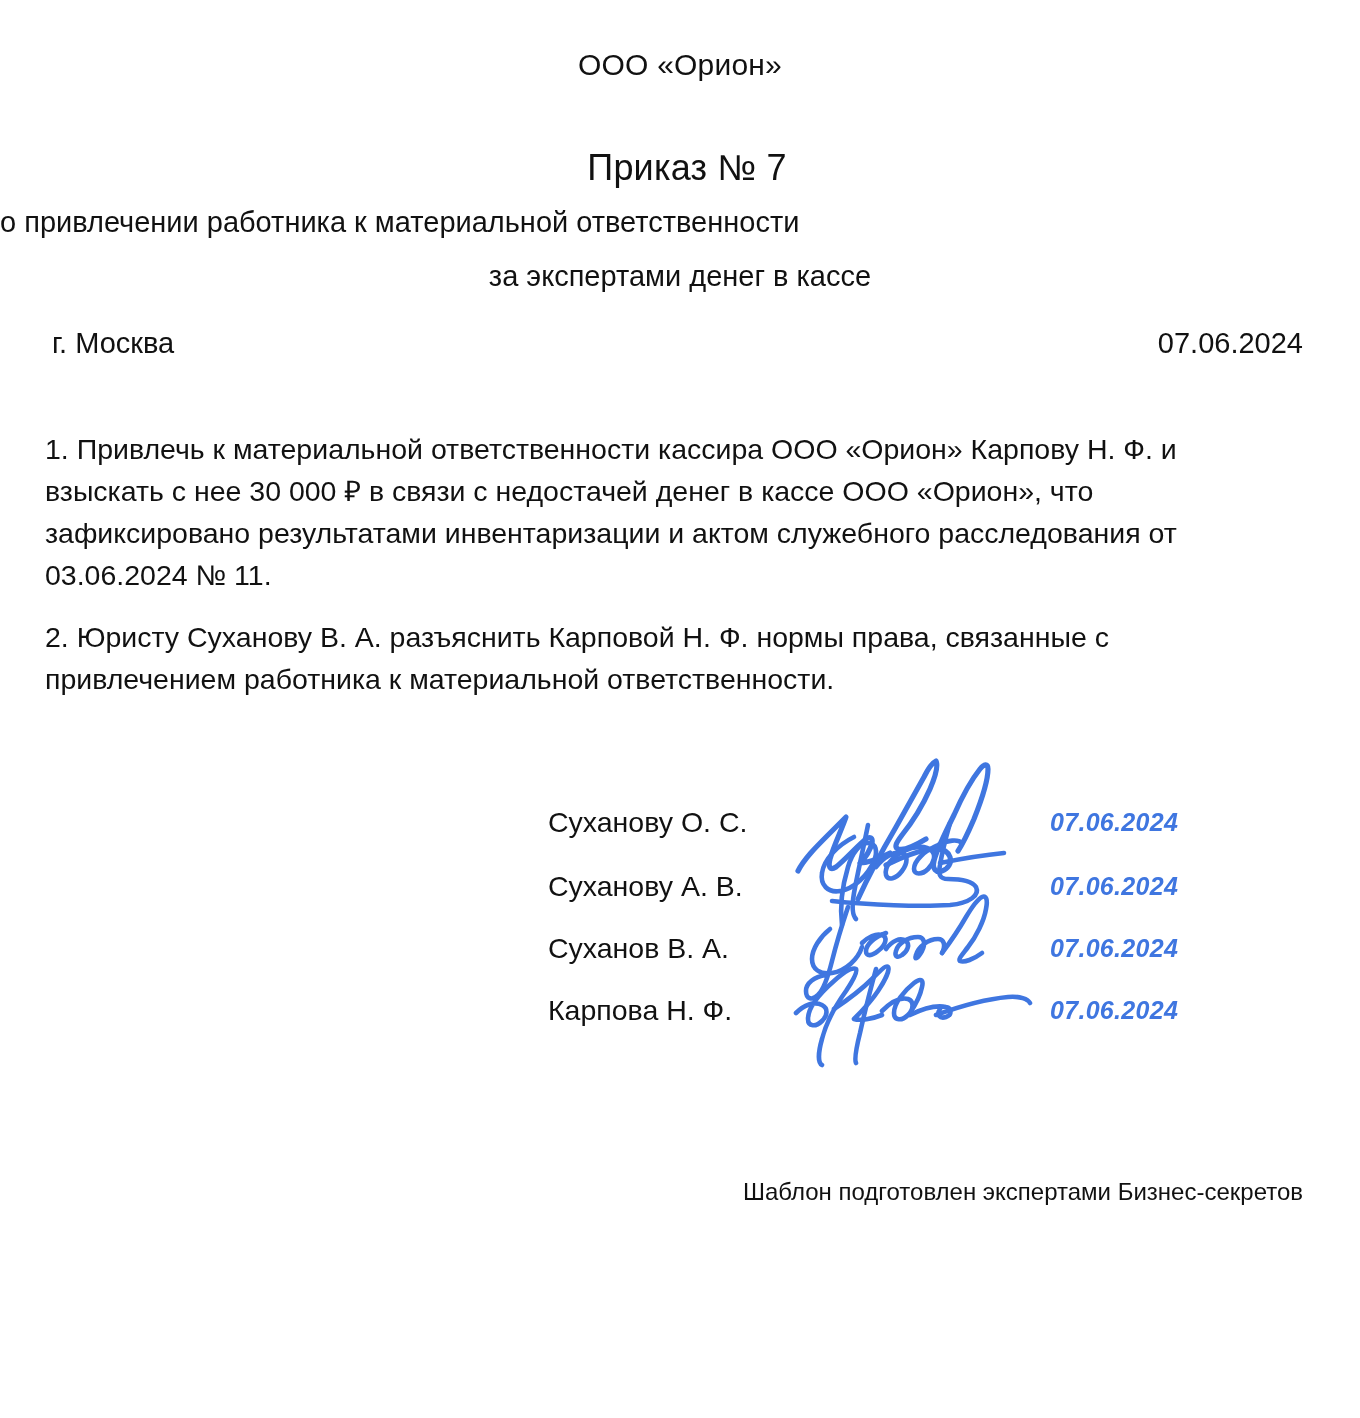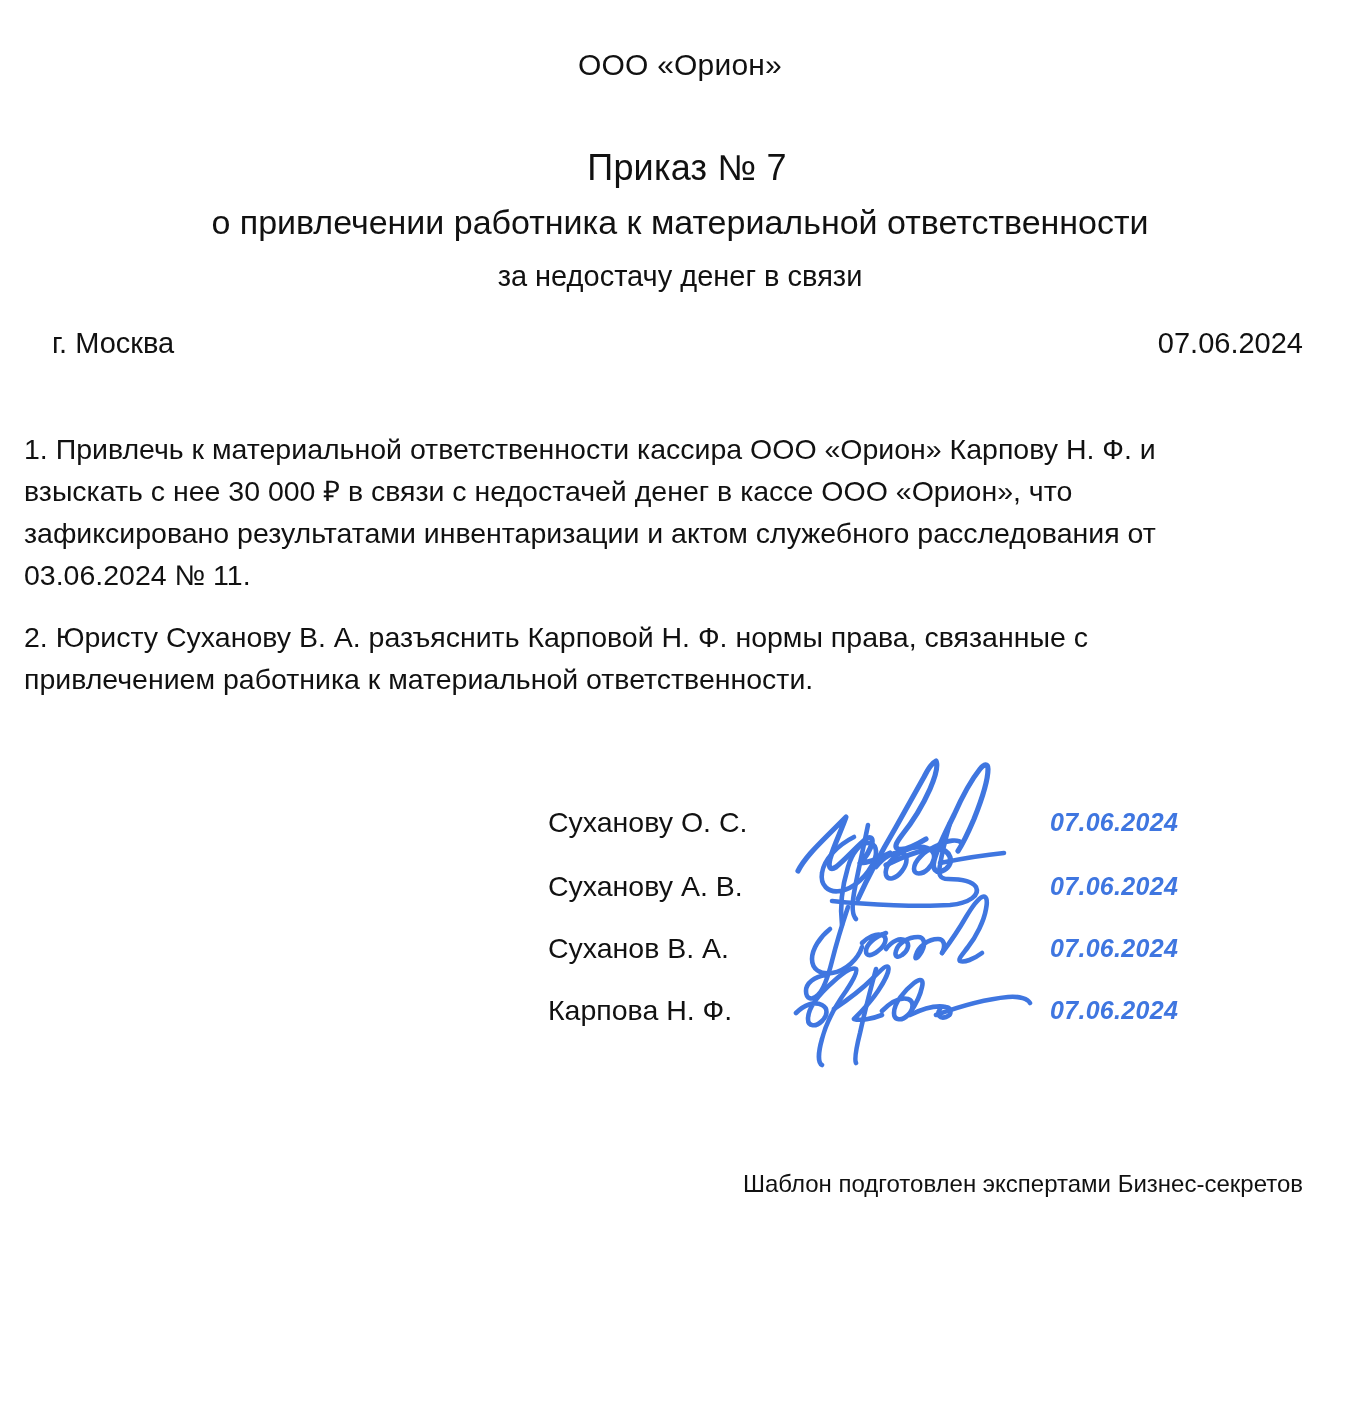--- a/index.html
+++ b/index.html
@@ -32,22 +32,21 @@
   }
   .doc-title {
     text-align: center;
     font-size: 36px;
     line-height: 40px;
     padding-top: 66px;
     letter-spacing: 0.2px;
     padding-left: 14px;
   }
   .doc-sub1 {
-    text-align: center;
-    font-size: 34px;
+    font-size: 29px;
     line-height: 34px;
     padding-top: 17px;
   }
   .doc-sub2 {
     text-align: center;
     font-size: 29px;
     line-height: 34px;
     padding-top: 20px;
   }
 
@@ -56,21 +55,21 @@
     display: flex;
     justify-content: space-between;
     align-items: baseline;
     padding: 33px 57px 0 52px;
     font-size: 29px;
     line-height: 34px;
   }
 
   
   .body-block {
-    padding: 68px 52px 0 24px;
+    padding: 68px 52px 0 45px;
   }
   .para {
     font-size: 28.5px;
     line-height: 42px;
     margin: 0 0 20px 0;
     max-width: 1210px;
   }
   .para:last-child { margin-bottom: 0; }
 
   
@@ -120,36 +119,36 @@
     position: absolute;
     left: 52px;
     font-size: 28.5px;
     line-height: 34px;
     white-space: nowrap;
   }
 
   .footer-note {
     position: absolute;
     right: 57px;
-    bottom: 42px;
+    bottom: 34px;
     font-size: 24px;
     line-height: 28px;
     white-space: nowrap;
   }
 </style>
 </head>
 <body>
 
 <div class="page">
 
   <div class="org-name">ООО «Орион»</div>
 
   <div class="doc-title">Приказ № 7</div>
   <div class="doc-sub1">о привлечении работника к материальной ответственности</div>
-  <div class="doc-sub2">за недостачу денег в связи</div>
+  <div class="doc-sub2">за экспертами денег в кассе</div>
 
   <div class="meta-row">
     <span>г. Москва</span>
     <span>07.06.2024</span>
   </div>
 
   <div class="body-block">
     <p class="para">1. Привлечь к материальной ответственности кассира ООО «Орион» Карпову Н. Ф. и взыскать с нее 30 000 ₽ в связи с недостачей денег в кассе ООО «Орион», что зафиксировано результатами инвентаризации и актом служебного расследования от 03.06.2024 № 11.</p>
     <p class="para">2. Юристу Суханову В. А. разъяснить Карповой Н. Ф. нормы права, связанные с привлечением работника к материальной ответственности.</p>
   </div>

